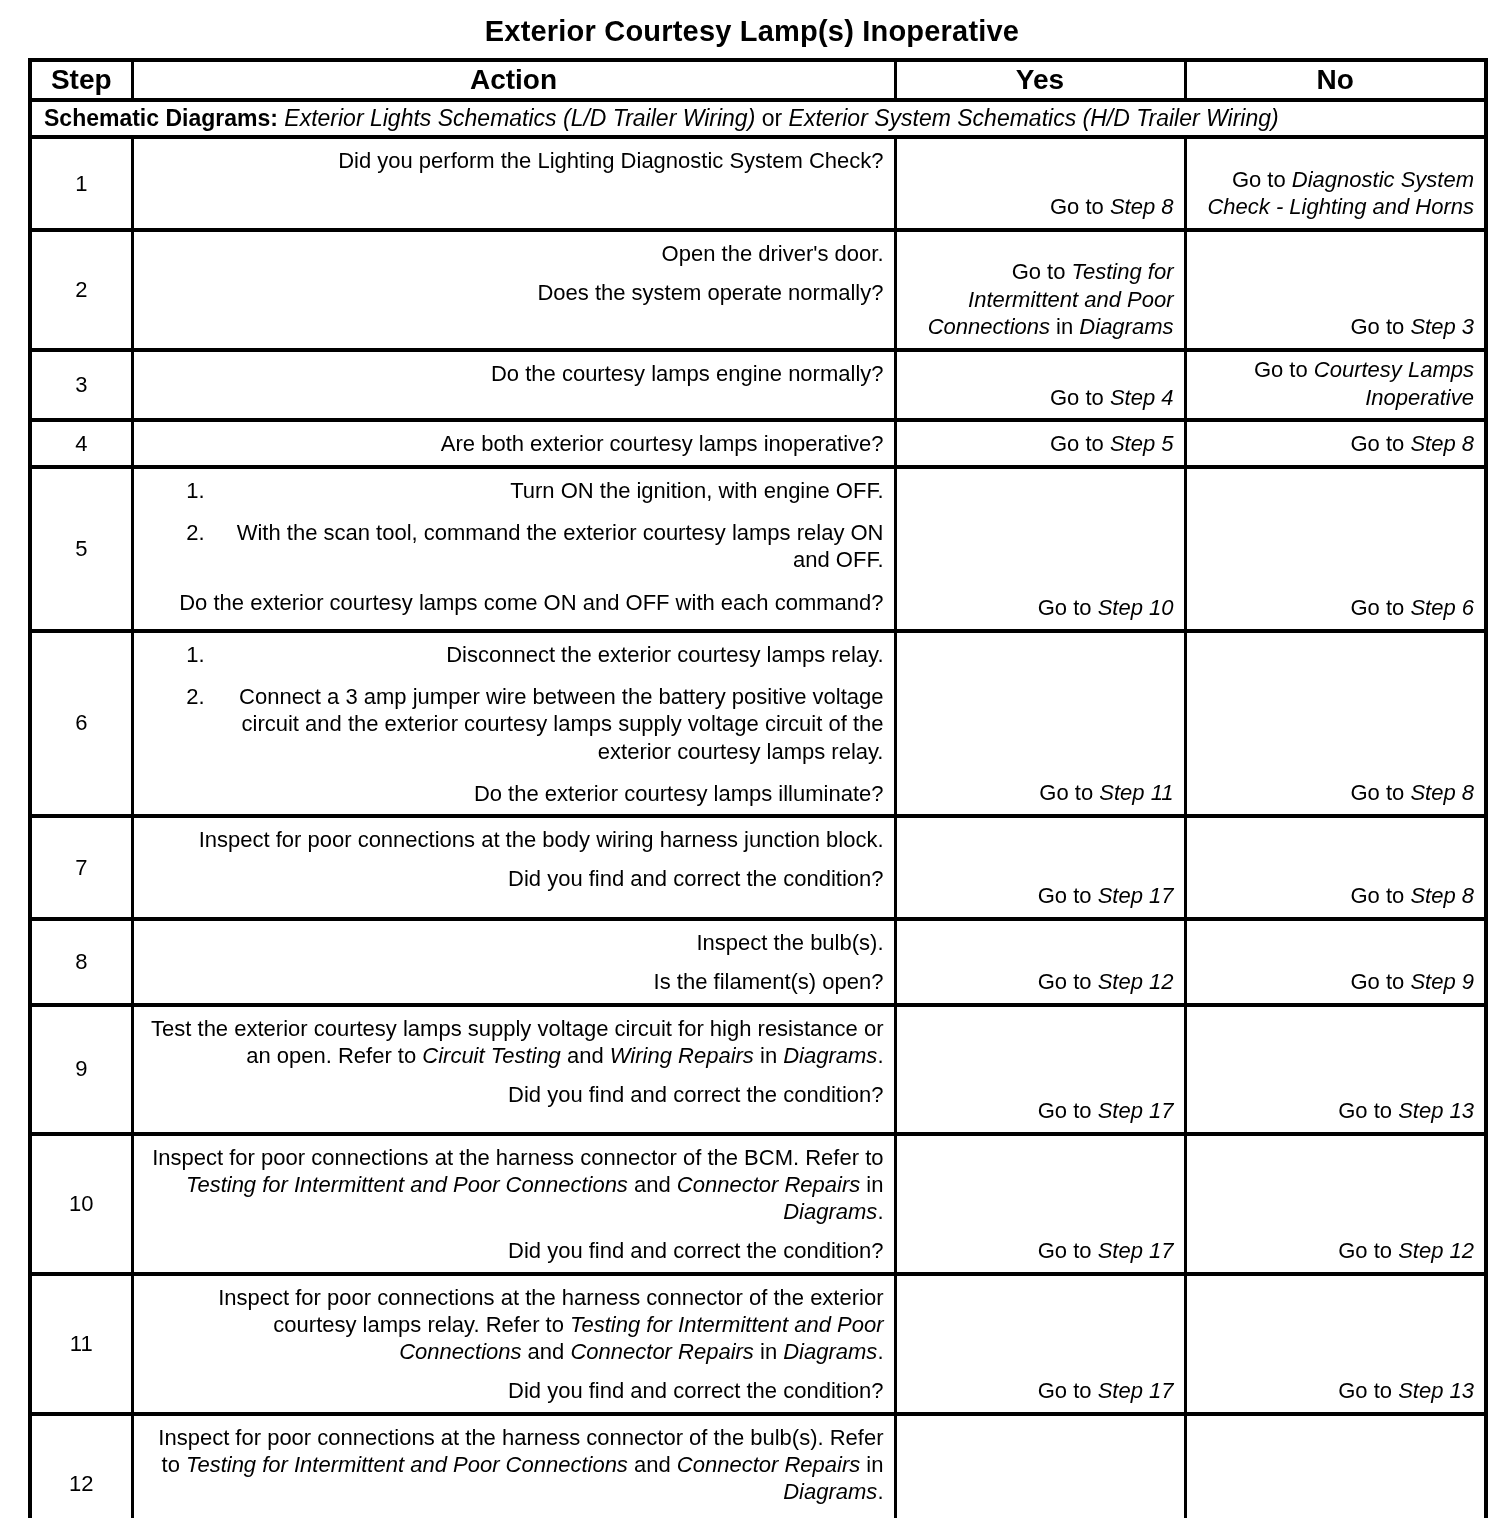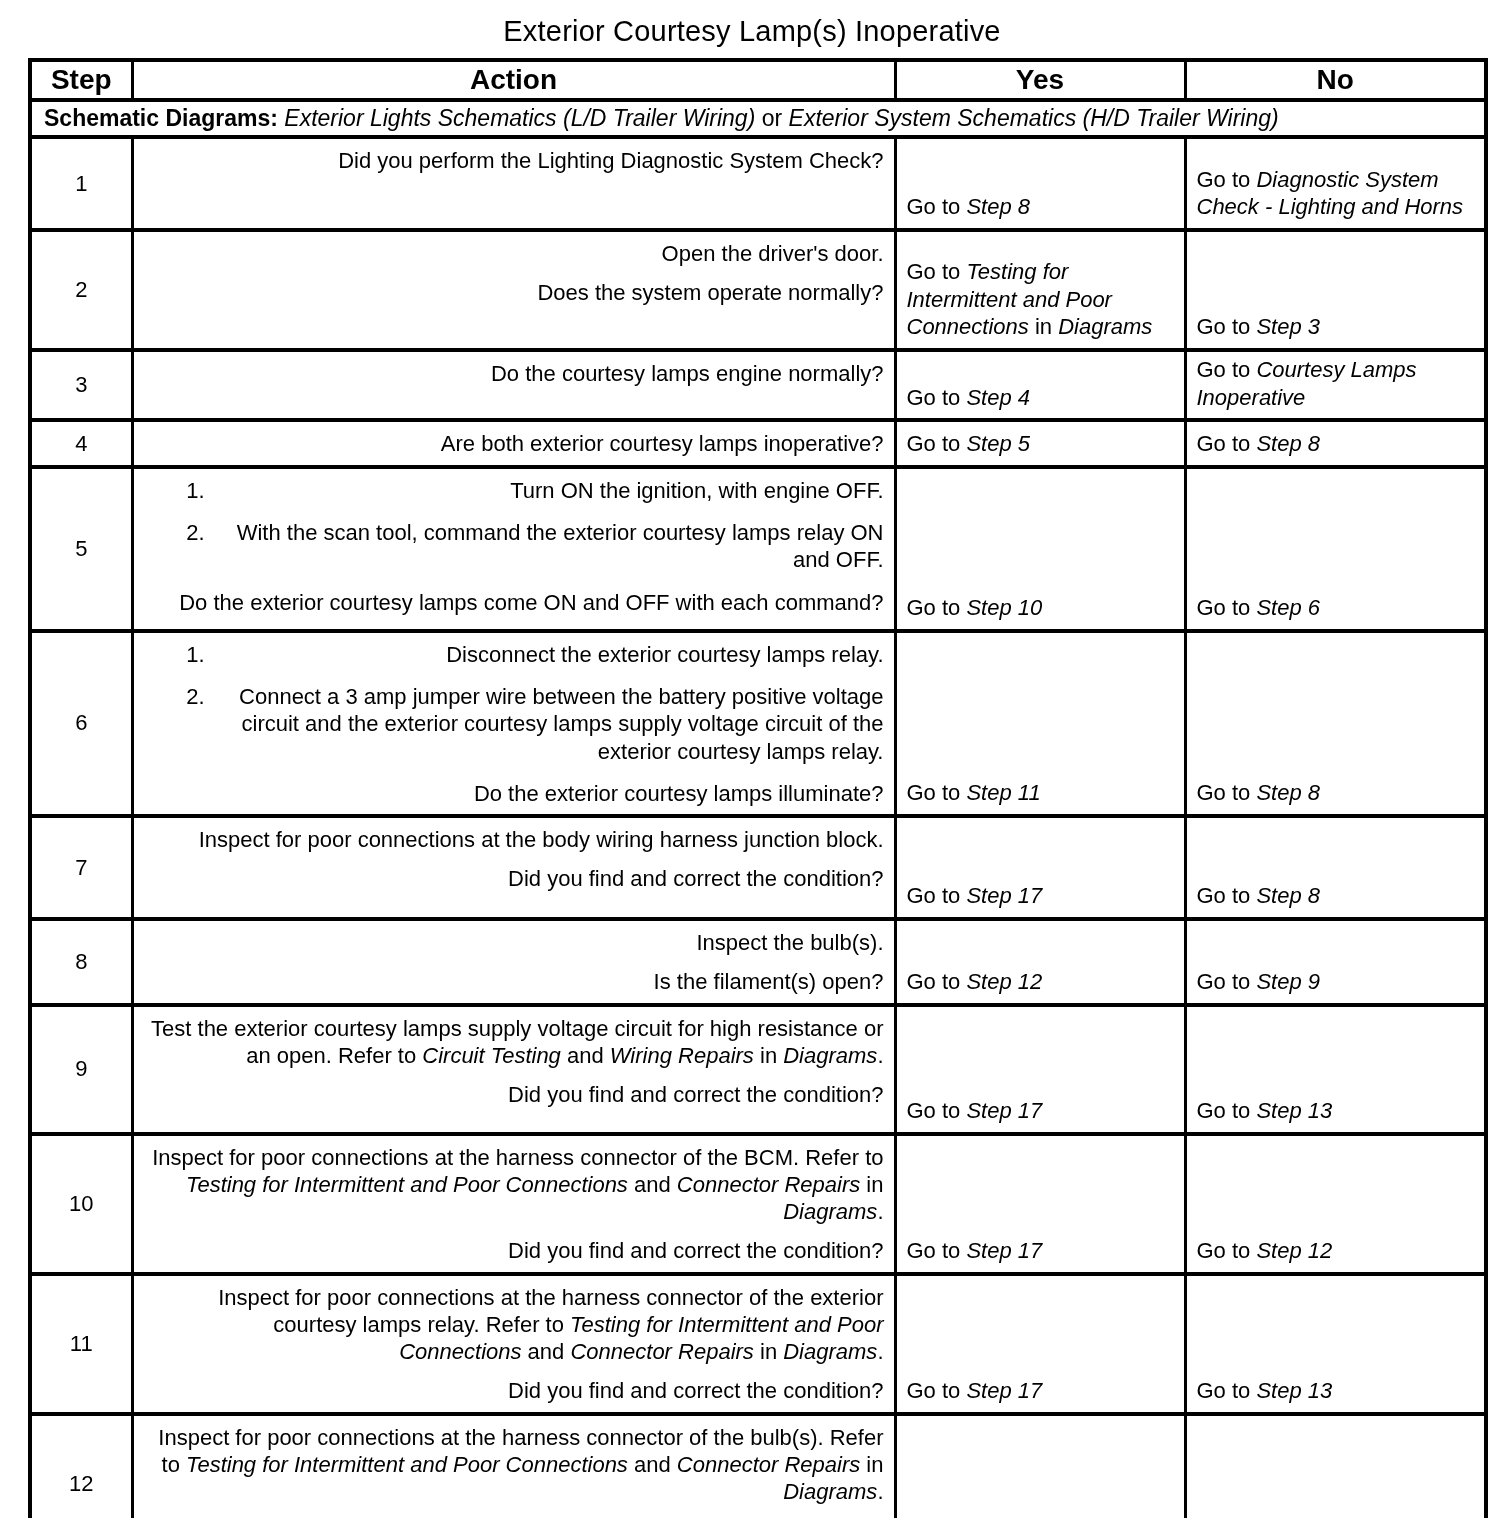--- a/index.html
+++ b/index.html
@@ -9,21 +9,21 @@
     color: #000000;
     font-family: "Liberation Sans", sans-serif;
   }
   body {
     width: 1504px;
     height: 1518px;
     overflow: hidden;
   }
   .page-title {
     font-size: 29px;
-    font-weight: normal;
+    font-weight: bold;
     text-align: center;
     margin: 15px 40px 10px 40px;
     letter-spacing: 0.2px;
   }
   table.diag-table {
     border-collapse: collapse;
     table-layout: fixed;
     width: 1460px;
     margin-left: 28px;
     background: #ffffff;
@@ -61,21 +61,21 @@
   }
   .cell-action {
     vertical-align: top;
     text-align: right;
     font-size: 22px;
     line-height: 1.24;
     padding: 5px 10px 4px 12px;
   }
   .cell-yes, .cell-no {
     vertical-align: bottom;
-    text-align: left;
+    text-align: right;
     font-size: 22px;
     line-height: 1.26;
     padding: 4px 10px 7px 10px;
   }
   .para { margin: 3px 0 12px 0; }
   .cell-action .para:last-child { margin-bottom: 3px; }
   .list-item {
     display: flex;
     margin-left: 23px;
     margin-bottom: 11px;

